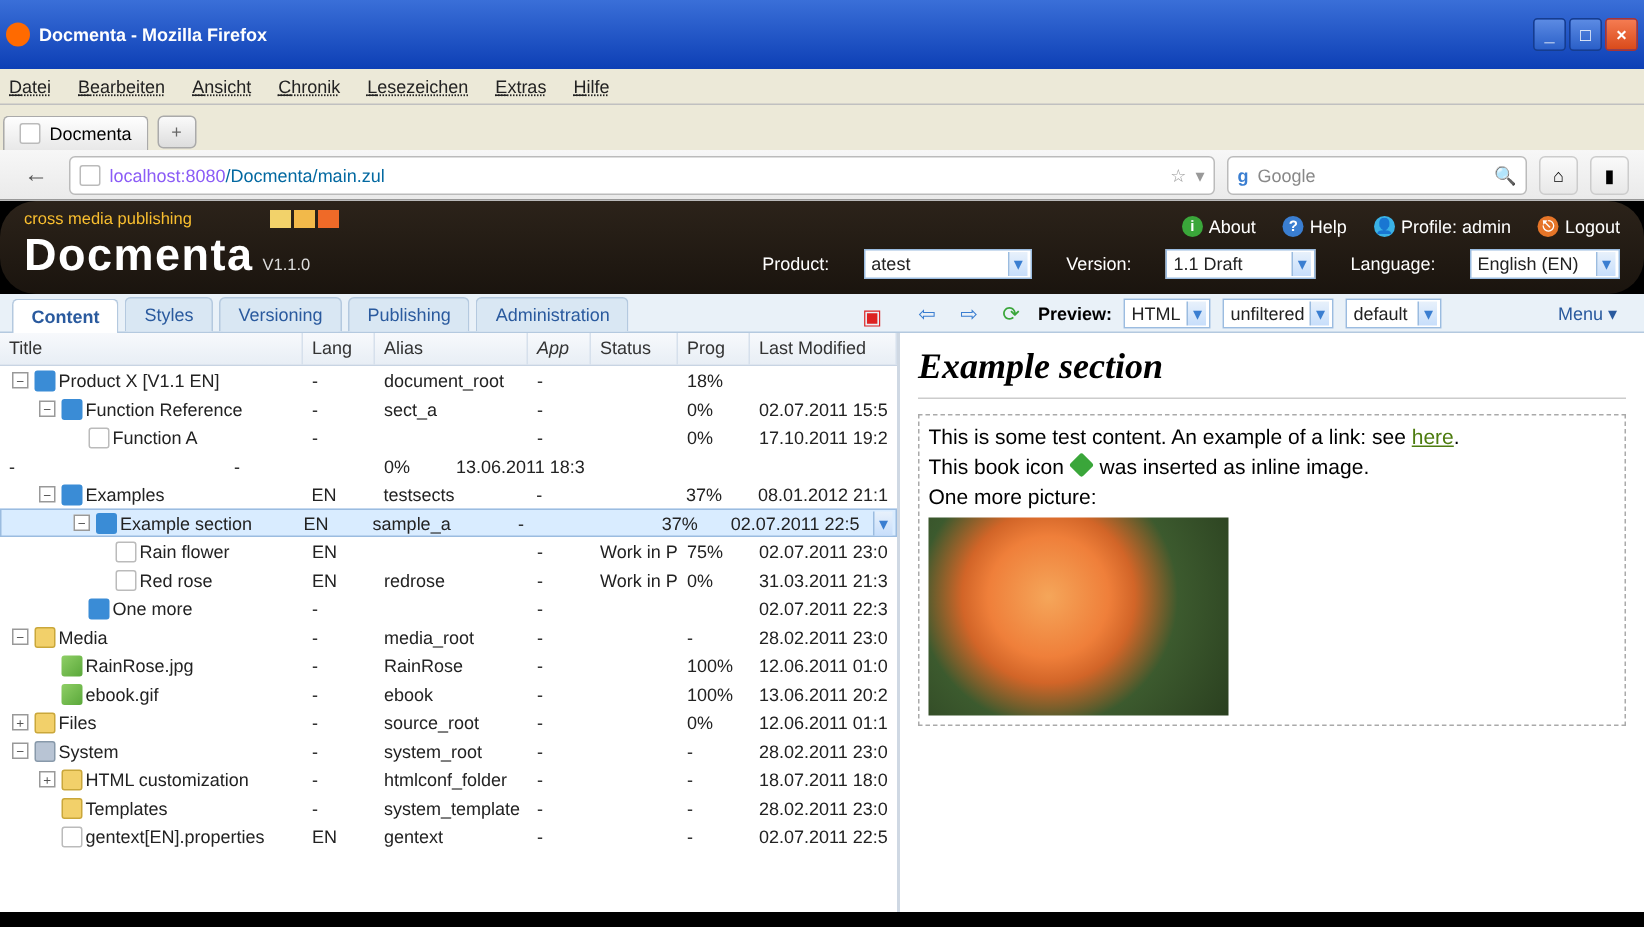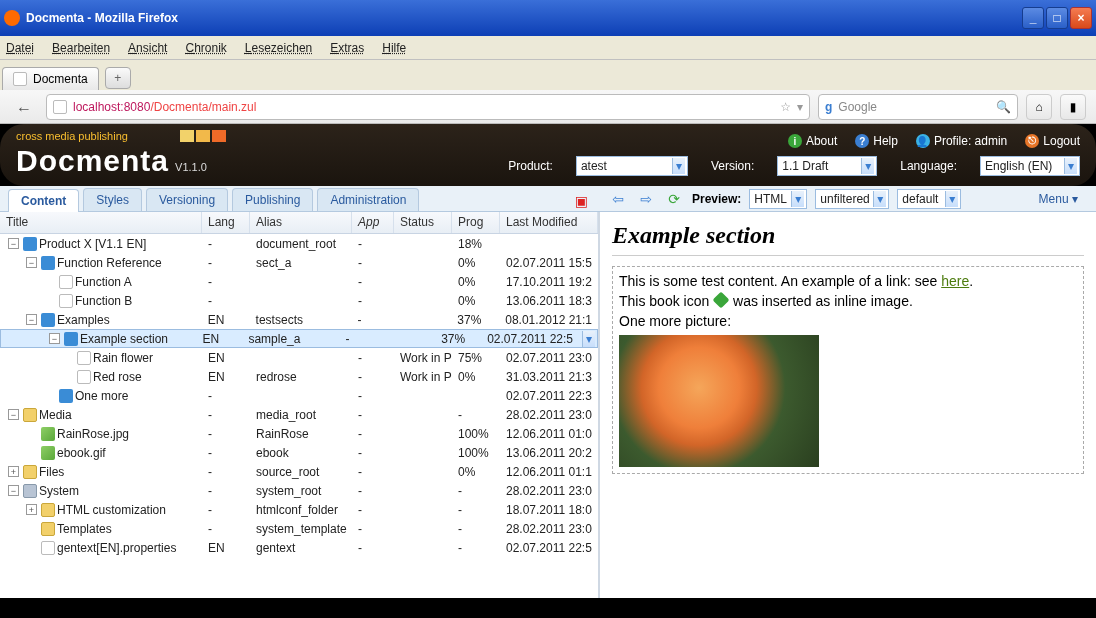--- a/index.html
+++ b/index.html
@@ -1,32 +1,32 @@
 <!DOCTYPE html>
 <html><head>
 <meta charset="utf-8">
 <style>
 * { box-sizing: border-box; margin: 0; padding: 0; }
 body { font-family: Tahoma, Arial, sans-serif; font-size: 12px; background: #000; width: 1096px; height: 618px; overflow: hidden; }
-.titlebar { background: linear-gradient(#3a6fd8, #0d3fb5); color: #fff; height: 36px; display: flex; align-items: center; padding: 0 4px; font-weight: bold; }
+.titlebar { background: linear-gradient(#3a6fd8, #0d3fb5); color: #fff; height: 46px; display: flex; align-items: center; padding: 0 4px; font-weight: bold; }
 .titlebar .ff-icon { width: 16px; height: 16px; margin-right: 6px; background: #ff6a00; border-radius: 50%; }
 .titlebar .wincontrols { margin-left: auto; display: flex; gap: 2px; }
 .winbtn { width: 22px; height: 22px; background: linear-gradient(#5c8be3,#2a5fc8); border: 1px solid #163d8f; border-radius: 3px; display: flex; align-items: center; justify-content: center; color: #fff; font-size: 12px; font-weight: bold; }
 .winbtn.close { background: linear-gradient(#f57c52,#d94a1a); border-color: #a33; }
 .menubar { background: #ece9d8; height: 24px; display: flex; align-items: center; padding: 0 6px; gap: 18px; border-bottom: 1px solid #c0c0c0; }
 .menubar span { text-decoration: underline dotted; color: #222; cursor: default; }
 .menubar span::first-letter { text-decoration: underline; }
 .tabrow { background: #ece9d8; height: 30px; display: flex; align-items: flex-end; padding: 0 2px; }
 .browsertab { background: linear-gradient(#fefefe,#e8e8e8); border: 1px solid #aaa; border-bottom: none; border-top-left-radius: 4px; border-top-right-radius: 4px; padding: 4px 10px; display: flex; align-items: center; gap: 6px; font-size: 12px; }
 .newtab { width: 26px; height: 22px; margin-left: 6px; border: 1px solid #aaa; background: linear-gradient(#fafafa,#ddd); border-radius: 4px; display: flex; align-items: center; justify-content: center; color: #666; margin-bottom: 1px; }
 .navrow { background: linear-gradient(#f7f7f7,#eaeaea); height: 34px; display: flex; align-items: center; padding: 0 10px; gap: 8px; border-bottom: 1px solid #bbb; }
 .navbtn { width: 28px; height: 26px; border-radius: 4px; display:flex;align-items:center;justify-content:center;color:#555;font-size:16px; }
 .urlbox { flex: 1; height: 26px; background: #fff; border: 1px solid #bbb; border-radius: 4px; display: flex; align-items: center; padding: 0 6px; gap: 6px; }
-.urlbox .host { color: #be185d; }
-.urlbox .path { color: #ef4444; }
+.urlbox .host { color: #8b5cf6; }
+.urlbox .path { color: #0369a1; }
 .urlextras { margin-left: auto; display: flex; gap: 6px; color: #999; }
 .searchbox { width: 200px; height: 26px; background: #fff; border: 1px solid #bbb; border-radius: 4px; display: flex; align-items: center; padding: 0 6px; gap: 6px; color: #888; }
 .iconbtn { width: 26px; height: 26px; border: 1px solid #ccc; border-radius: 4px; display:flex;align-items:center;justify-content:center; background:linear-gradient(#fafafa,#e8e8e8); }
 
 .appheader { background: linear-gradient(#2c231a,#1a140e); height: 62px; display: flex; align-items: center; padding: 0 16px; color: #fff; position: relative; border-radius: 24px; }
 .tagline { position: absolute; top: 6px; left: 16px; color: #fabf2f; font-size: 11px; }
 .colorboxes { position: absolute; top: 6px; left: 180px; display: flex; gap: 2px; }
 .cbox { width: 14px; height: 12px; }
 .cbox.a { background: #f2d26a; } .cbox.b { background: #f2b94a; } .cbox.c { background: #ef6a28; }
 .brand { font-size: 30px; font-weight: bold; letter-spacing: 1px; color: #fff; margin-top: 12px; }
@@ -243,26 +243,20 @@
             <span> Function A</span>
           </div>
           <div class="cell lang">-</div>
           <div class="cell alias"></div>
           <div class="cell app">-</div>
           <div class="cell status"></div>
           <div class="cell prog">0%</div>
           <div class="cell last">17.10.2011 19:2</div>
         </div>
         <div class="row">
-          <div class="cell title">
-            <span class="spacer" style="width: 36px;"></span>
-            <span class="spacer" style="width: 13px;"></span>
-            <span class="ic ic-page"></span>
-            <span> Function B</span>
-          </div>
           <div class="cell lang">-</div>
           <div class="cell alias"></div>
           <div class="cell app">-</div>
           <div class="cell status"></div>
           <div class="cell prog">0%</div>
           <div class="cell last">13.06.2011 18:3</div>
         </div>
         <div class="row">
           <div class="cell title">
             <span class="spacer" style="width: 18px;"></span>

